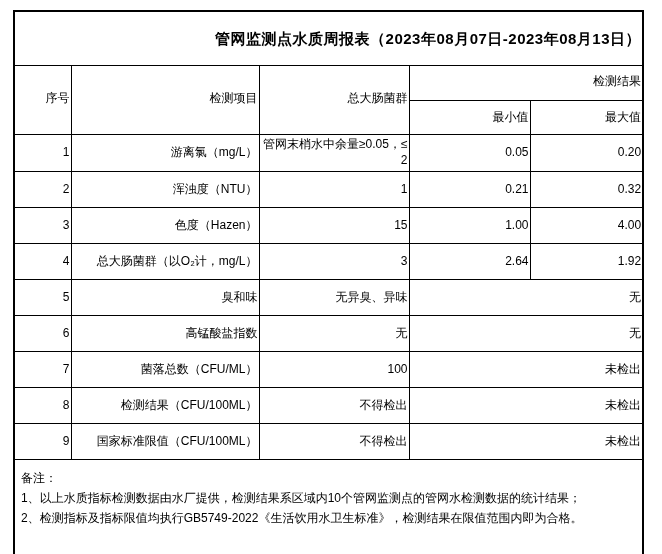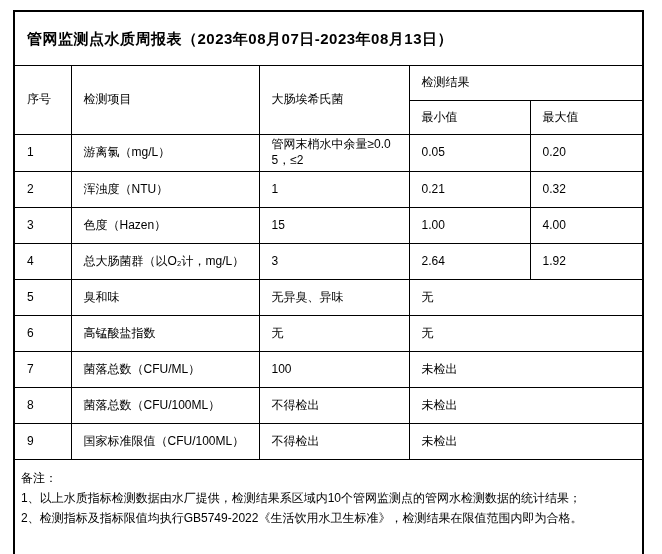--- a/index.html
+++ b/index.html
@@ -17,35 +17,35 @@
     padding: 10px 0 0 13px;
   }
   table.report {
     border-collapse: collapse;
     table-layout: fixed;
     width: 629px;
     border: 2px solid #000000;
   }
   table.report td {
     border: 1px solid #000000;
-    text-align: left;
+    text-align: right;
     vertical-align: middle;
     font-size: 12px;
     line-height: 1.3;
-    padding: 2px 12px;
+    padding: 2px 1px;
     overflow: hidden;
     word-break: break-all;
   }
   tr.title-row td {
     height: 49px;
     font-size: 15px;
     font-weight: bold;
     letter-spacing: 0.5px;
   }
-  tr.header-top td { height: 30px; }
+  tr.header-top td { height: 30px; font-family: Liberation Mono, monospace; }
   tr.header-bottom td { height: 29px; }
   tr.data-row td { height: 31px; }
   tr.data-row-first td { height: 32px; }
   tr.notes-row td {
     height: 88px;
     text-align: left;
     vertical-align: top;
     padding: 8px 6px;
   }
   .notes-line {
@@ -68,21 +68,21 @@
     </colgroup>
 
     <tbody>
         <tr class="title-row">
       <td colspan="5">管网监测点水质周报表（2023年08月07日-2023年08月13日）</td>
     </tr>
 
     <tr class="header-top">
       <td rowspan="2">序号</td>
       <td rowspan="2">检测项目</td>
-      <td rowspan="2">大肠埃希氏菌</td>
+      <td rowspan="2">总大肠菌群</td>
       <td colspan="2">检测结果</td>
     </tr>
     <tr class="header-bottom">
       <td>最小值</td>
       <td>最大值</td>
     </tr>
 
     <tr class="data-row data-row-first">
       <td>1</td>
       <td>游离氯（mg/L）</td>
@@ -124,21 +124,21 @@
       <td colspan="2">无</td>
     </tr>
     <tr class="data-row">
       <td>7</td>
       <td>菌落总数（CFU/ML）</td>
       <td>100</td>
       <td colspan="2">未检出</td>
     </tr>
     <tr class="data-row">
       <td>8</td>
-      <td>菌落总数（CFU/100ML）</td>
+      <td>检测结果（CFU/100ML）</td>
       <td>不得检出</td>
       <td colspan="2">未检出</td>
     </tr>
     <tr class="data-row">
       <td>9</td>
       <td>国家标准限值（CFU/100ML）</td>
       <td>不得检出</td>
       <td colspan="2">未检出</td>
     </tr>
 

